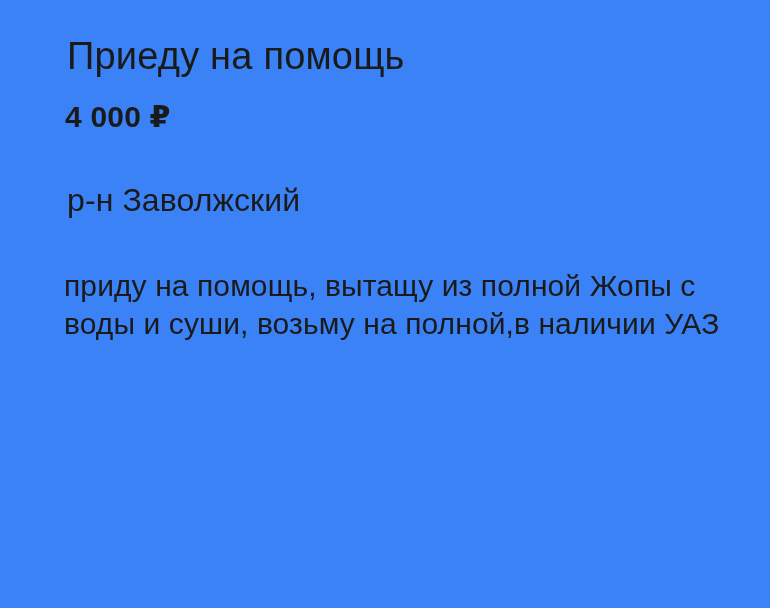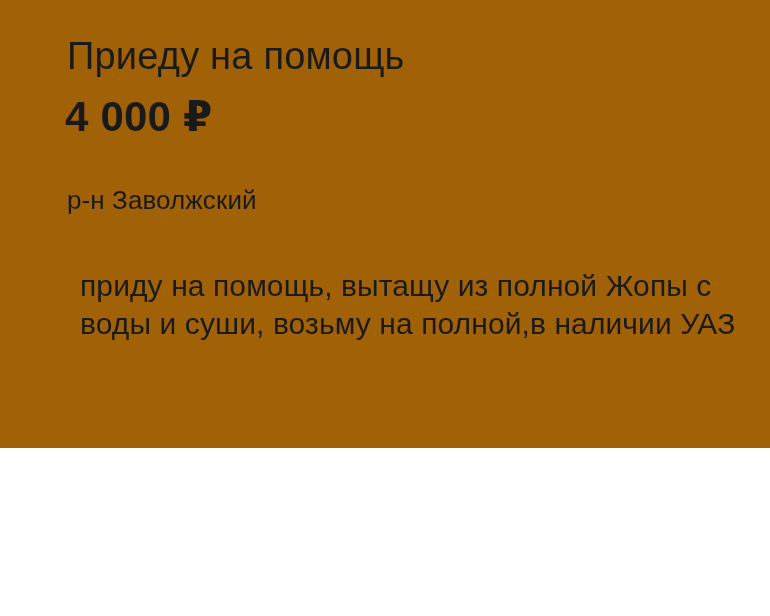--- a/index.html
+++ b/index.html
@@ -11,55 +11,55 @@
     height: 616px;
     background: #ffffff;
     font-family: "Liberation Sans", "DejaVu Sans", sans-serif;
     color: #1a1a1a;
     overflow: hidden;
     -webkit-font-smoothing: antialiased;
   }
   .ad-card {
     box-sizing: border-box;
     width: 770px;
-    height: 448px;
+    height: 608px;
     padding: 24px 36px 0 64px;
-    background: #a16207;
+    background: #3b82f6;
   }
   .ad-title {
     margin: 8px 0 0 3px;
     font-size: 38px;
     font-weight: 400;
     line-height: 48px;
     letter-spacing: 0.2px;
     color: #1a1a1a;
     white-space: nowrap;
   }
   .ad-price {
     margin: 10px 0 0 1px;
-    font-size: 42px;
+    font-size: 30px;
     font-weight: 700;
     line-height: 54px;
     letter-spacing: 0.2px;
     color: #1a1a1a;
     white-space: nowrap;
   }
   .ad-location {
     margin: 36px 0 0 3px;
   }
   .ad-location .loc-line {
-    font-size: 26px;
+    font-size: 32px;
     font-weight: 400;
     line-height: 40px;
     letter-spacing: 0.1px;
     color: #1a1a1a;
     white-space: nowrap;
   }
   .ad-description {
-    margin: 47px 0 0 16px;
+    margin: 47px 0 0 0;
   }
   .ad-description .desc-line {
     font-size: 30px;
     font-weight: 400;
     line-height: 38px;
     letter-spacing: 0.1px;
     color: #1a1a1a;
     white-space: nowrap;
   }
 </style>

